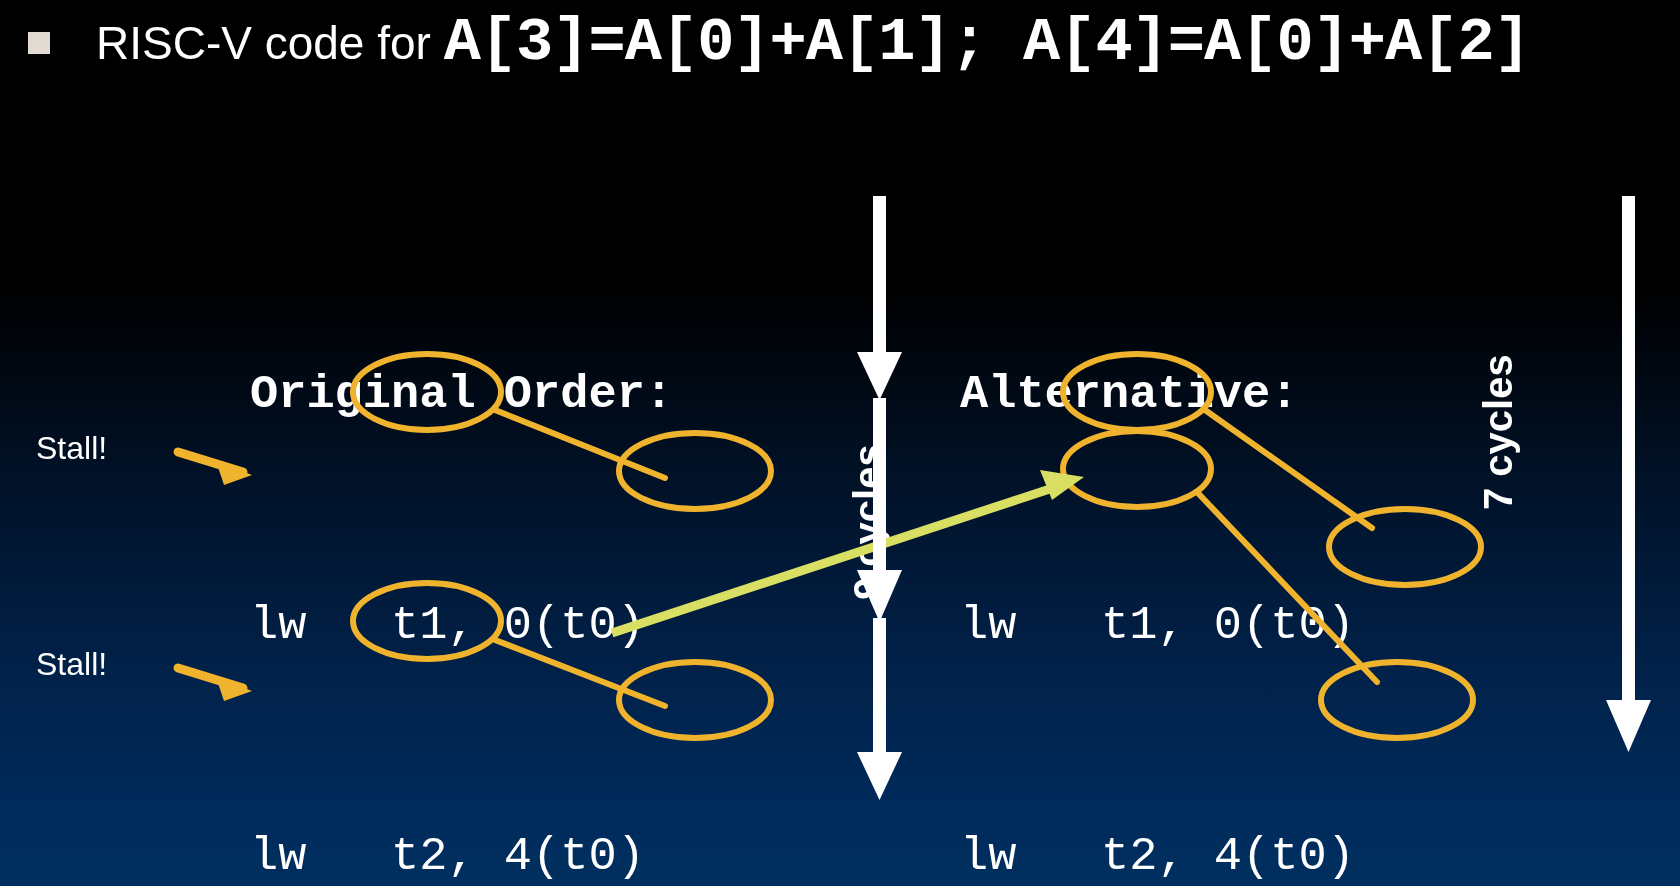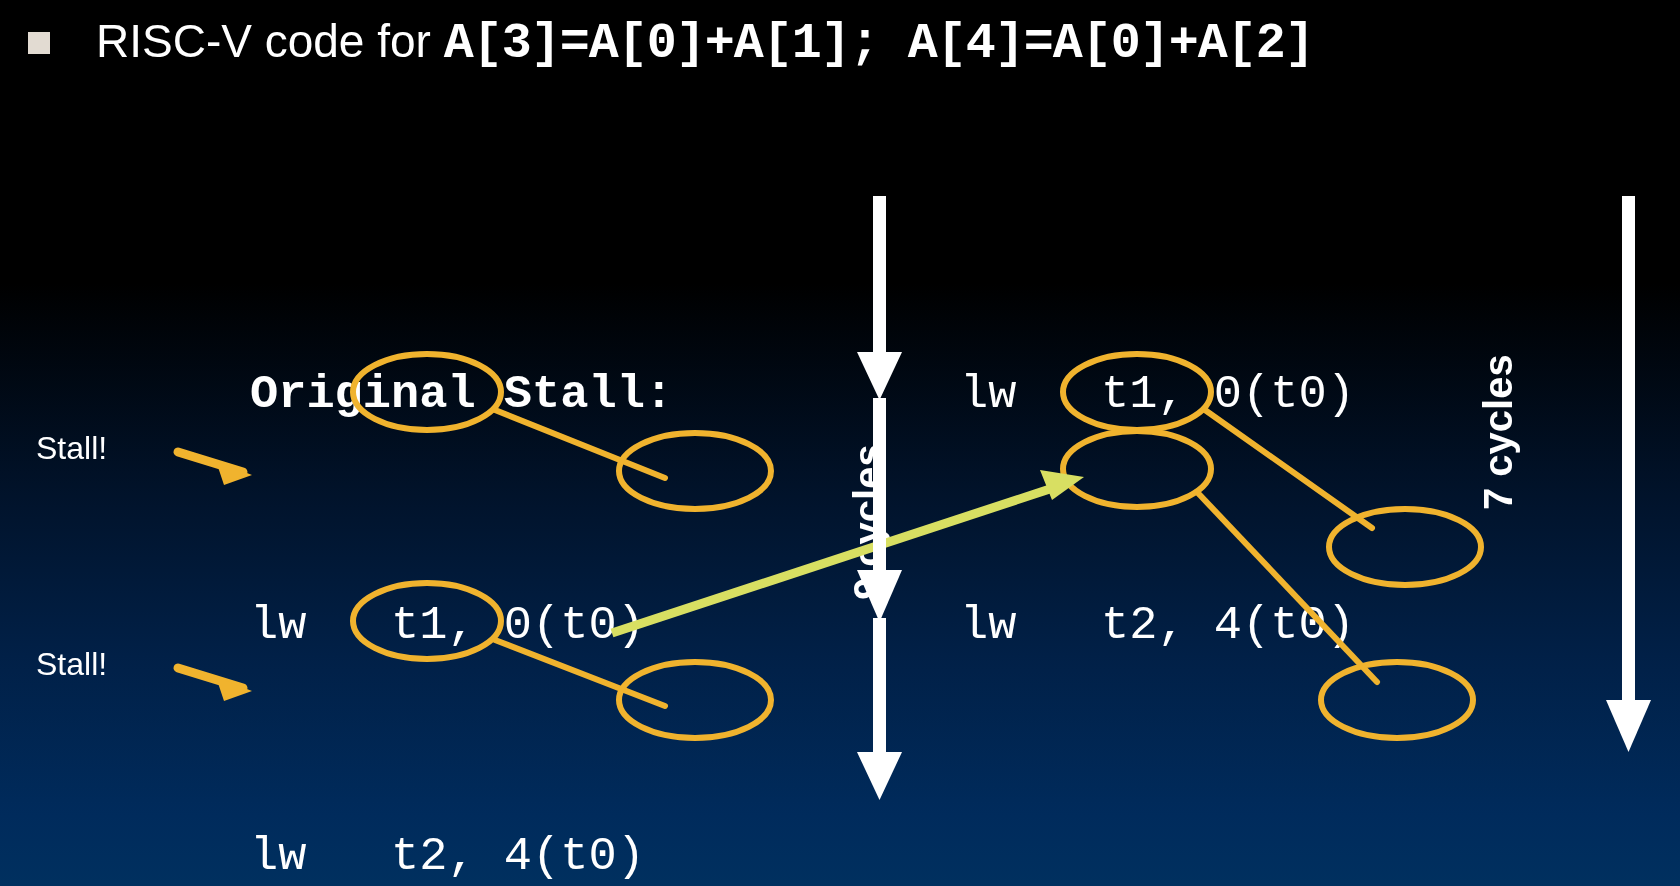--- a/index.html
+++ b/index.html
@@ -45,21 +45,21 @@
   .bullet-text {
     color: #ffffff;
     font-size: 46px;
     line-height: 1;
     white-space: pre;
     letter-spacing: 0px;
   }
   .bullet-text .mono {
     font-family: "Liberation Mono", "DejaVu Sans Mono", monospace;
     font-weight: bold;
-    font-size: 50px;
+    font-size: 62px;
     letter-spacing: -1px;
   }
 
   
   .code-col {
     position: absolute;
     font-family: "Liberation Mono", "DejaVu Sans Mono", monospace;
     font-size: 47px;
     color: #ffffff;
     white-space: pre;
@@ -119,31 +119,32 @@
 <body>
 
 <div id="slide">
 
   <div class="bullet-row">
     <span class="bullet-marker"></span>
     <span class="bullet-text"><span>RISC-V code for </span><span class="mono">A[3]=A[0]+A[1]; A[4]=A[0]+A[2]</span></span>
   </div>
 
   <div class="code-col" id="col-left">
-    <div class="hdr">Original Stall:</div>
+    <div class="hdr">Original Order:</div>
     <div class="ln">lw   t1, 0(t0)</div>
     <div class="ln">lw   t2, 4(t0)</div>
     
     
     
     
     
   </div>
 
   <div class="code-col" id="col-right">
+    <div class="hdr">Alternative:</div>
     <div class="ln">lw   t1, 0(t0)</div>
     <div class="ln">lw   t2, 4(t0)</div>
     
     
     
     
     
   </div>
 
   <div class="stall" id="stall-1">Stall!</div>

